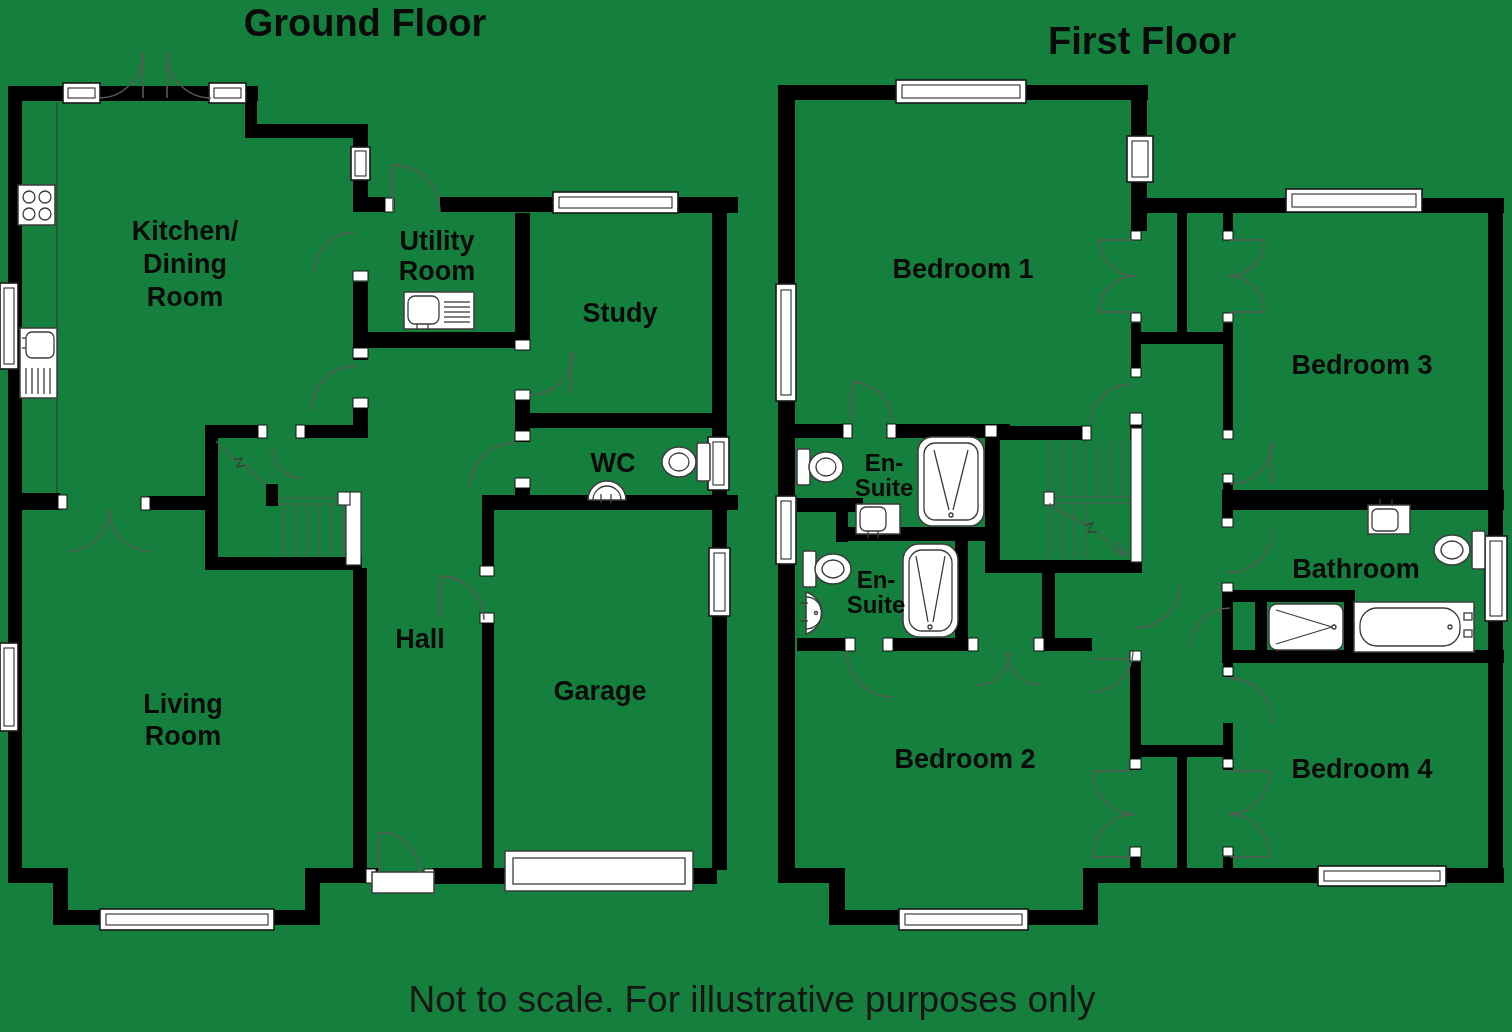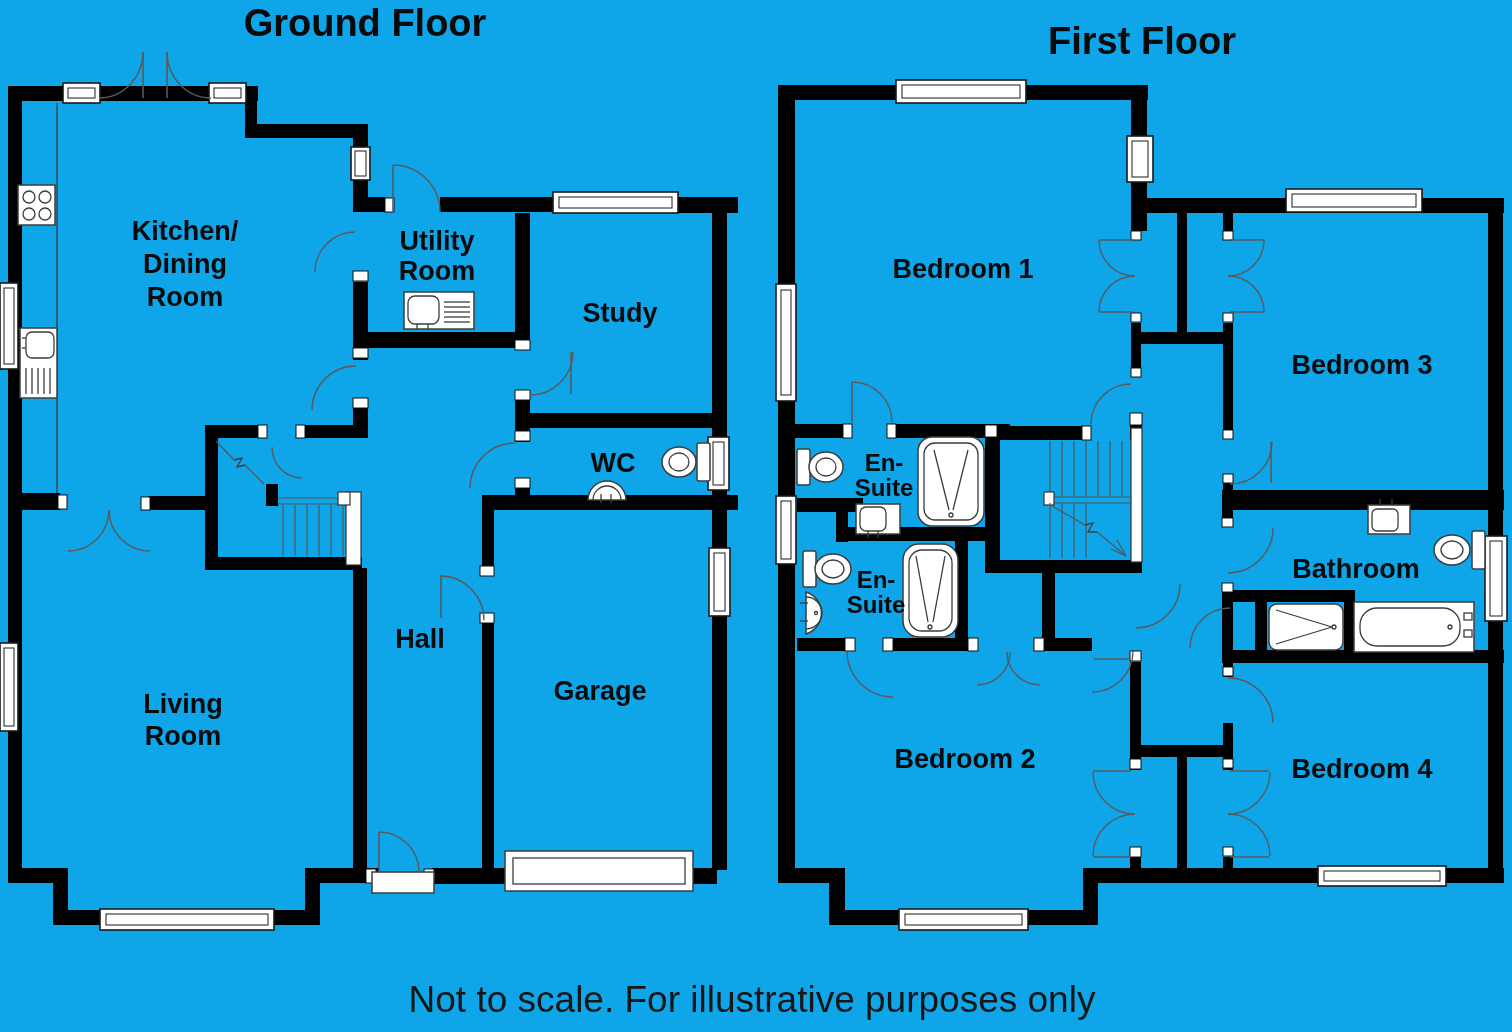--- a/index.html
+++ b/index.html
@@ -1,16 +1,16 @@
 <!DOCTYPE html>
 <html><head>
 <meta charset="utf-8">
 <style>
   html,body{margin:0;padding:0;background:#fff;}
-  .stage{position:relative;width:1512px;height:1032px;background:#0ea5e9;overflow:hidden;
+  .stage{position:relative;width:1512px;height:1032px;background:#15803d;overflow:hidden;
          font-family:"Liberation Sans",sans-serif;}
   svg text{font-family:"Liberation Sans",sans-serif;fill:#0a0a0a;}
   .title{font-size:38px;font-weight:bold;text-anchor:middle;}
   .room{font-size:27px;font-weight:bold;text-anchor:middle;}
   .room-sm{font-size:24px;font-weight:bold;text-anchor:middle;}
   .footer{font-size:37px;font-weight:normal;text-anchor:middle;fill:#161616;}
   .wall{fill:#000;}
   .jamb{fill:#fff;stroke:#111;stroke-width:1;}
   .arc{fill:none;stroke:#5a5a5a;stroke-width:1.4;}
   .leaf{stroke:#5a5a5a;stroke-width:1.6;}

